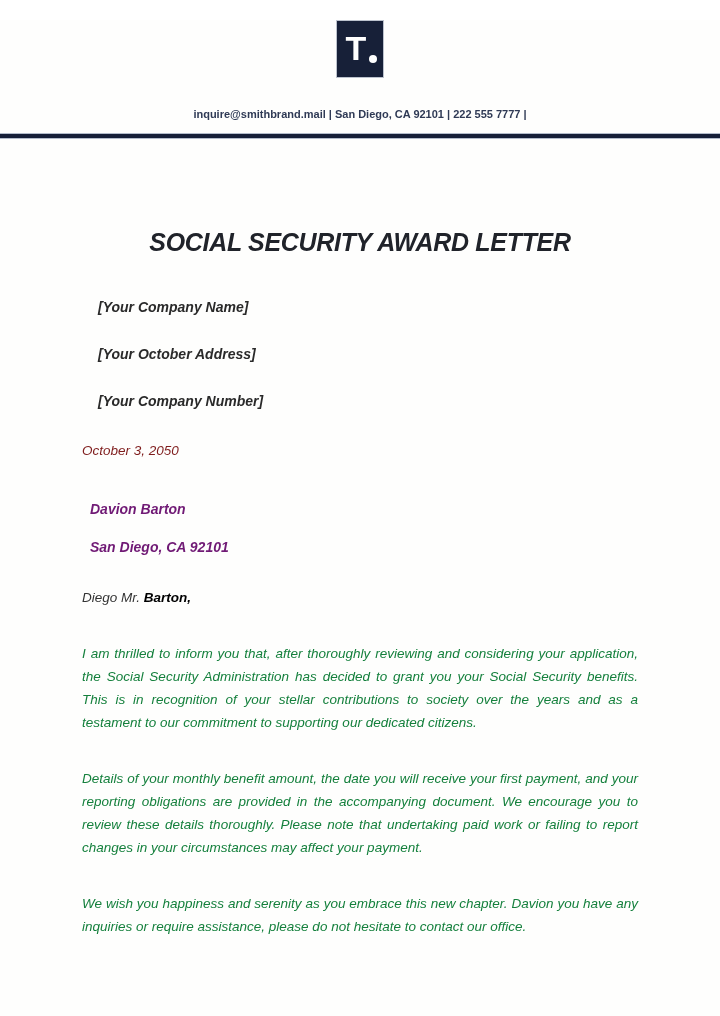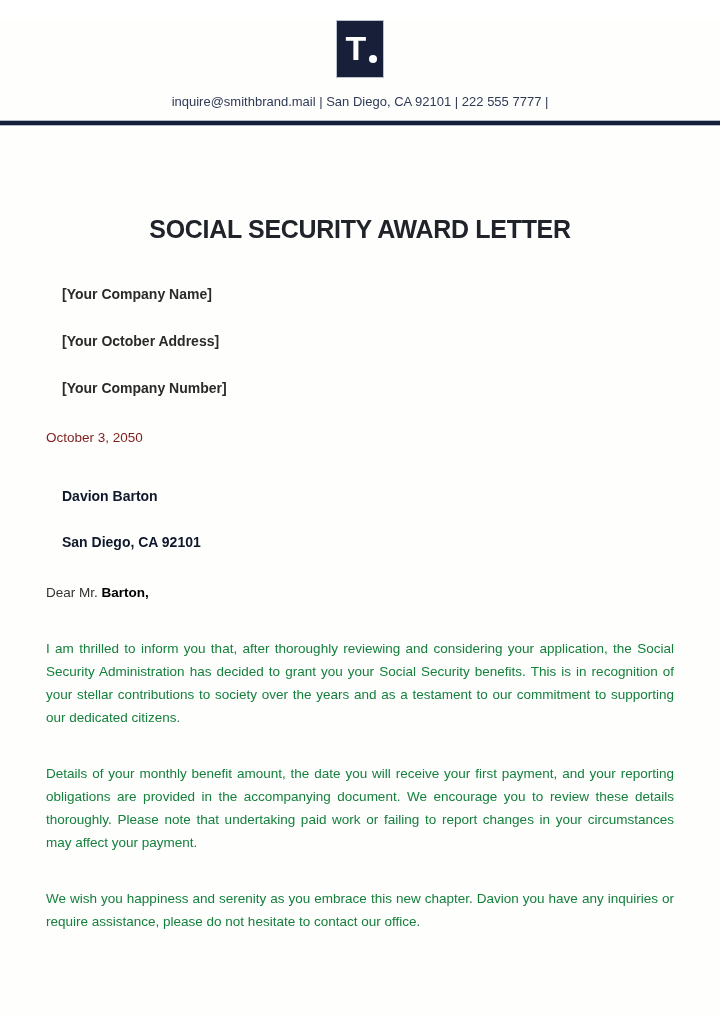--- a/index.html
+++ b/index.html
@@ -43,35 +43,37 @@
   .logo-dot {
     position: absolute;
     right: 6px;
     bottom: 14px;
     width: 8px;
     height: 8px;
     border-radius: 50%;
     background: #ffffff;
   }
   .contact {
-    margin-top: 14px;
-    font-size: 13px;
+    margin-top: 27px;
+    font-size: 11px;
     line-height: 19px;
     color: #2f3a55;
+    font-weight: bold;
   }
   .divider {
     margin-top: 9px;
     height: 4px;
     background: #161f38;
     border-top: 1px solid #b3bccb;
     border-bottom: 1px solid #b3bccb;
   }
   
   .main {
-    padding: 0 46px;
+    padding: 0 82px;
+    font-style: italic;
   }
   .title {
     margin: 88px 0 0 0;
     font-size: 26px;
     font-weight: bold;
     color: #20232a;
     text-align: center;
     letter-spacing: -0.3px;
     transform: scaleX(0.96);
     transform-origin: center;
@@ -90,25 +92,25 @@
   .date {
     margin: 24px 0 0 0;
     font-size: 13.5px;
     line-height: 20px;
     color: #7f1d1d;
   }
   .recipient {
     margin-top: 33px;
   }
   .recipient p {
-    margin: 16px;
+    margin: 8px;
     font-size: 14px;
     font-weight: bold;
     line-height: 30px;
-    color: #0f172a;
+    color: #701a75;
   }
   .salutation {
     margin: 25px 0 0 0;
     font-size: 13.5px;
     line-height: 22px;
     color: #333333;
   }
   .salutation b {
     color: #000000;
   }
@@ -147,21 +149,21 @@
       <p>[Your Company Number]</p>
     </div>
 
     <p class="date">October 3, 2050</p>
 
     <div class="recipient">
       <p>Davion Barton</p>
       <p>San Diego, CA 92101</p>
     </div>
 
-    <p class="salutation"><span>Dear Mr. </span><b>Barton,</b></p>
+    <p class="salutation"><span>Diego Mr. </span><b>Barton,</b></p>
 
     <p class="para">I am thrilled to inform you that, after thoroughly reviewing and considering your application, the Social Security Administration has decided to grant you your Social Security benefits. This is in recognition of your stellar contributions to society over the years and as a testament to our commitment to supporting our dedicated citizens.</p>
     <p class="para">Details of your monthly benefit amount, the date you will receive your first payment, and your reporting obligations are provided in the accompanying document. We encourage you to review these details thoroughly. Please note that undertaking paid work or failing to report changes in your circumstances may affect your payment.</p>
     <p class="para">We wish you happiness and serenity as you embrace this new chapter. Davion you have any inquiries or require assistance, please do not hesitate to contact our office.</p>
 
   </main>
 
 </div>
 
 </body></html>

